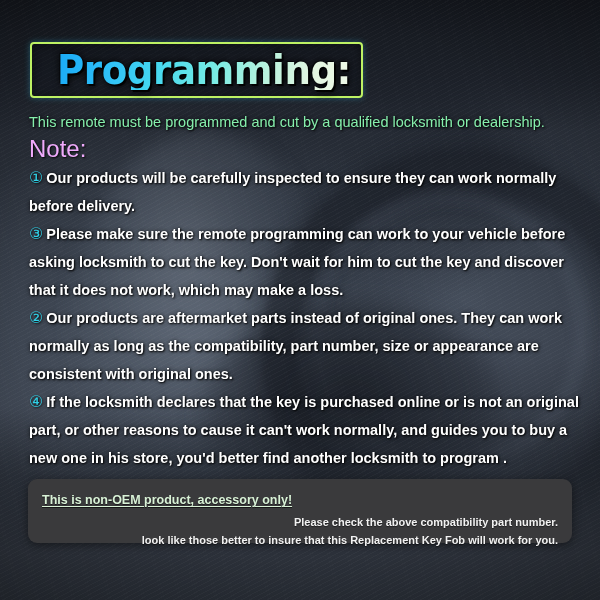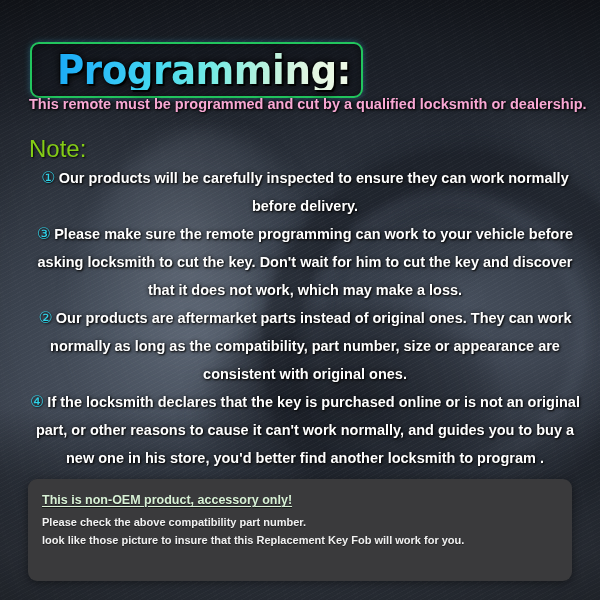--- a/index.html
+++ b/index.html
@@ -103,22 +103,22 @@
   }
 
   
   .title-box {
     position: absolute;
     left: 30px;
     top: 42px;
     width: 333px;
     height: 56px;
     box-sizing: border-box;
-    border: 2px solid #22c55e;
-    border-radius: 9px;
+    border: 2px solid #bef264;
+    border-radius: 4px;
     background: rgba(14,18,24,0.30);
     box-shadow: 0 0 6px rgba(62,200,240,0.35), inset 0 0 10px rgba(0,0,0,0.45);
     display: flex;
     align-items: center;
     justify-content: center;
     padding-left: 16px;
   }
   .title-text {
     font-family: "DejaVu Sans", sans-serif;
     font-size: 40px;
@@ -138,73 +138,72 @@
     background-clip: text;
     color: transparent;
     -webkit-text-fill-color: transparent;
     filter: drop-shadow(2px 2px 0 rgba(0,0,0,0.85)) drop-shadow(-1px -1px 0 rgba(0,0,0,0.6)) drop-shadow(0 0 4px rgba(0,0,0,0.9));
   }
 
   
   .lead-line {
     position: absolute;
     left: 29px;
-    top: 96px;
+    top: 114px;
     width: 548px;
     font-size: 14.5px;
-    font-weight: 700;
-    color: #f9a8d4;
+    font-weight: 400;
+    color: #86efac;
     text-shadow: 1px 1px 2px rgba(0,0,0,0.95), 0 0 4px rgba(0,0,0,0.8);
     white-space: nowrap;
   }
 
   
   .note-head {
     position: absolute;
     left: 29px;
     top: 136px;
     font-size: 24px;
     font-weight: 400;
-    color: #84cc16;
+    color: #f0abfc;
     text-shadow: 1px 1px 2px rgba(0,0,0,0.9);
     line-height: 1.1;
   }
 
   
   .notes {
     position: absolute;
     left: 29px;
     top: 164px;
     width: 552px;
   }
   .note-item {
     font-size: 14.5px;
     font-weight: 700;
     color: #ffffff;
     line-height: 28px;
     text-shadow: 1px 1px 2px rgba(0,0,0,0.95), 0 0 4px rgba(0,0,0,0.75);
     text-indent: 0;
-    text-align: center;
   }
   .note-num {
     color: #2fd2e8;
     font-weight: 400;
     font-size: 16px;
     padding-right: 3px;
     font-family: "DejaVu Sans", sans-serif;
     text-shadow: 1px 1px 2px rgba(0,0,0,0.95);
   }
 
   
   .disclaimer {
     position: absolute;
     left: 28px;
     top: 479px;
     width: 544px;
-    height: 102px;
+    height: 64px;
     box-sizing: border-box;
     background: #3a3a3c;
     border-radius: 9px;
     padding: 11px 14px 0 14px;
     box-shadow: 0 2px 8px rgba(0,0,0,0.45);
   }
   .disclaimer-title {
     display: inline-block;
     font-size: 12.5px;
     font-weight: 700;
@@ -214,20 +213,21 @@
     text-decoration-thickness: 1px;
     margin-bottom: 7px;
     text-shadow: 0 1px 1px rgba(0,0,0,0.6);
   }
   .disclaimer-line {
     font-size: 11px;
     font-weight: 700;
     color: #f2f2f2;
     line-height: 17.5px;
     text-shadow: 0 1px 1px rgba(0,0,0,0.5);
+    text-align: right;
   }
 </style>
 </head>
 <body>
 
 <div id="page">
 
   <div class="bg-layer bg-base"></div>
   <div class="bg-person"></div>
   <div class="bg-wheel"></div>
@@ -259,17 +259,17 @@
         <span class="note-num">②</span><span>Our products are aftermarket parts instead of original ones. They can work normally as long as the compatibility, part number, size or appearance are consistent with original ones.</span>
       </div>
       <div class="note-item">
         <span class="note-num">④</span><span>If the locksmith declares that the key is purchased online or is not an original part, or other reasons to cause it can't work normally, and guides you to buy a new one in his store, you'd better find another locksmith to program .</span>
       </div>
     </div>
 
     <div class="disclaimer">
       <div class="disclaimer-title">This is non-OEM product, accessory only!</div>
       <div class="disclaimer-line">Please check the above compatibility part number.</div>
-      <div class="disclaimer-line">look like those picture to insure that this Replacement Key Fob will work for you.</div>
+      <div class="disclaimer-line">look like those better to insure that this Replacement Key Fob will work for you.</div>
     </div>
 
   </div>
 </div>
 
 </body></html>

